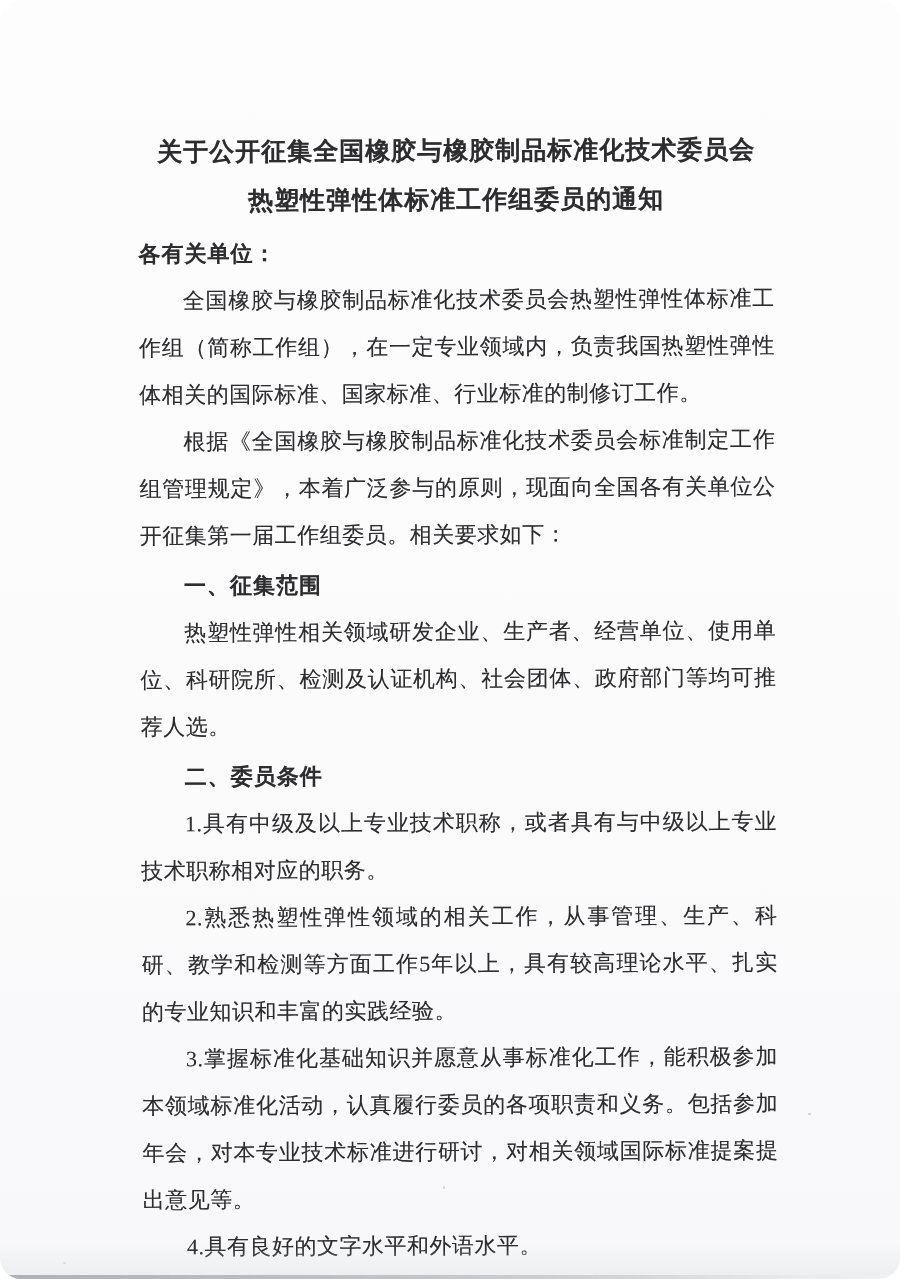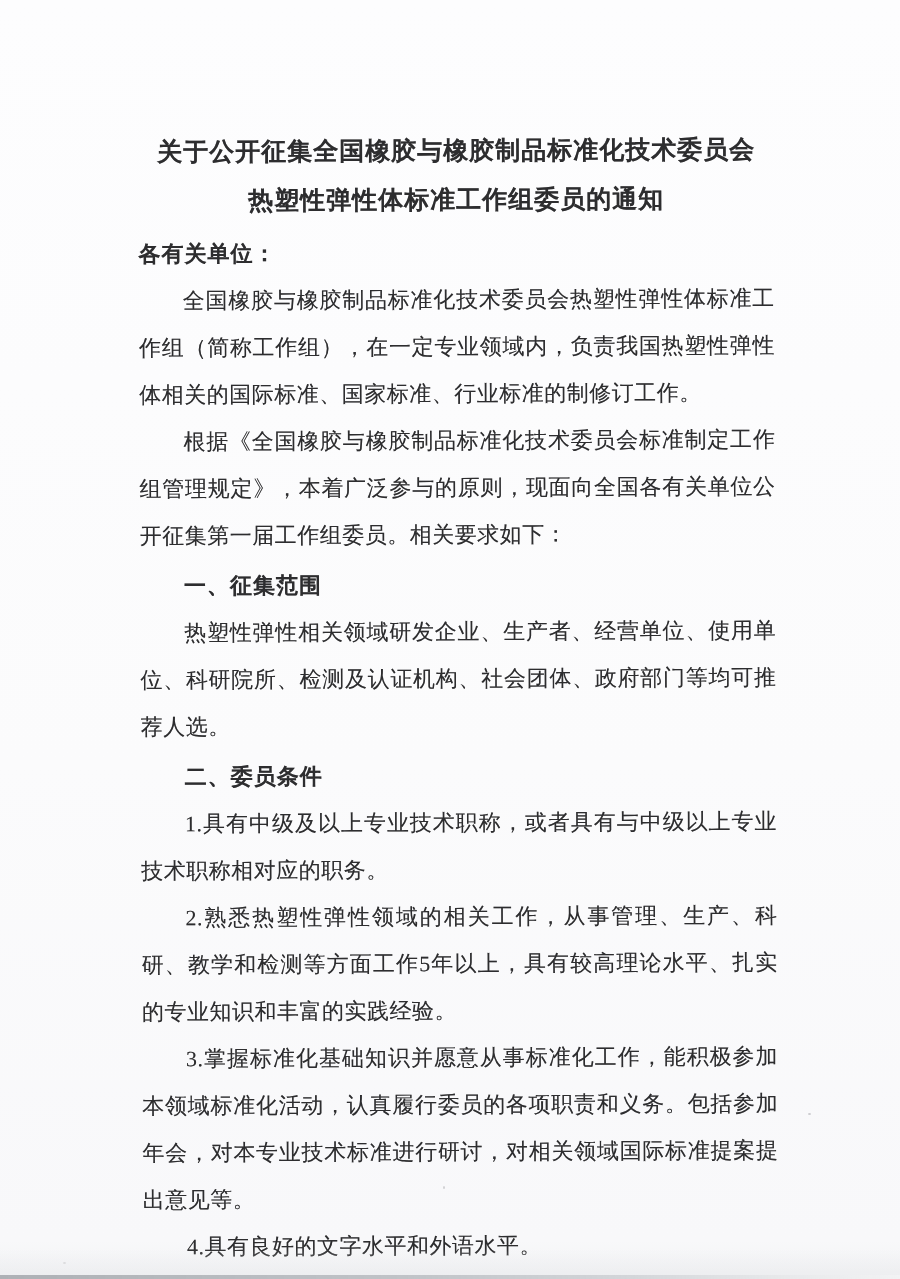--- a/index.html
+++ b/index.html
@@ -9,20 +9,21 @@
   }
   .page {
     position: relative;
     width: 900px;
     height: 1279px;
     margin: 0 auto;
     background: linear-gradient(180deg, #fdfdfe 0%, #fbfbfc 60%, #f8f8fa 97%, #f2f3f4 100%);
     overflow: hidden;
     font-family: "Liberation Serif", "DejaVu Serif", serif;
     color: #2d2d2f;
+    border-radius: 21px;
   }
   .content {
     position: absolute;
     left: 138px;
     right: 126px;
     top: 126px;
     transform: rotate(-0.25deg);
     transform-origin: 50% 0;
   }
   .doc-title {

